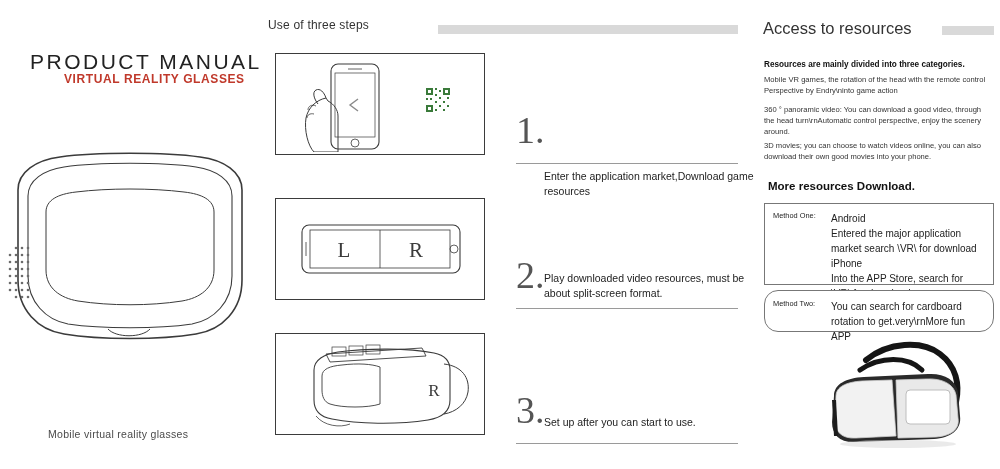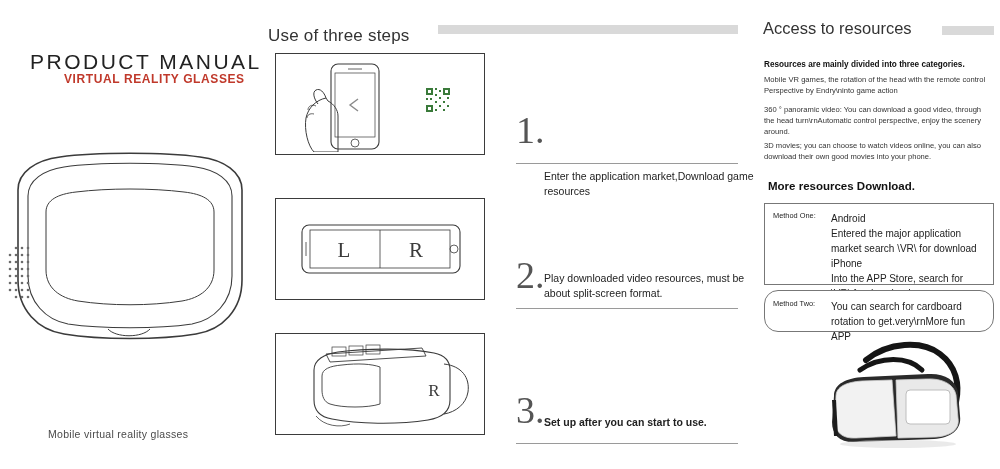--- a/index.html
+++ b/index.html
@@ -65,22 +65,22 @@
     left: 258px; top: 0;
     width: 492px; height: 469px;
   }
   .mid-head {
     position: absolute;
     left: 10px; top: 18px;
     width: 478px; height: 22px;
   }
   .mid-head-title {
     position: absolute;
-    left: 0; top: 8px;
-    font-size: 17px;
+    left: 0; top: 0;
+    font-size: 12px;
     color: #333;
     letter-spacing: 0.2px;
     white-space: nowrap;
   }
   .head-bar {
     position: absolute;
     left: 170px; top: 7px;
     width: 300px; height: 9px;
     background: #d9d9d9;
   }
@@ -336,21 +336,21 @@
 
           <path d="M46 42 C46 35 54 32 66 31 C82 29 96 30 104 33 L104 70
                    C92 74 66 74 54 70 C48 68 46 62 46 56 Z" fill="none" stroke="#3b3b3b" stroke-width="0.9"></path>
 
           <path d="M168 30 C186 32 194 44 192 58 C190 70 180 78 168 80" fill="none" stroke="#3b3b3b" stroke-width="1"></path>
           <path d="M40 82 C48 92 64 94 74 90" fill="none" stroke="#3b3b3b" stroke-width="0.8"></path>
           <text x="158" y="62" font-family="Liberation Serif, serif" font-size="17" fill="#3b3b3b" text-anchor="middle">R</text>
         </svg>
       </div>
       <div class="step-num" style="left:258px; top:58px;">3.</div>
-      <div class="step-text" style="left:286px; top:82px;font-weight:bold;">Set up after you can start to use.</div>
+      <div class="step-text" style="left:286px; top:82px;">Set up after you can start to use.</div>
       <div class="step-rule" style="top:110px;"></div>
     </div>
   </div>
 
   <div class="col-right">
     <div class="right-title">Access to resources</div>
     <div class="right-bar"></div>
 
     <div class="res-head">Resources are mainly divided into three categories.</div>
     <div class="res-p" style="top:74px;">Mobile VR games, the rotation of the head with the remote control Perspective by Endry\ninto game action</div>

